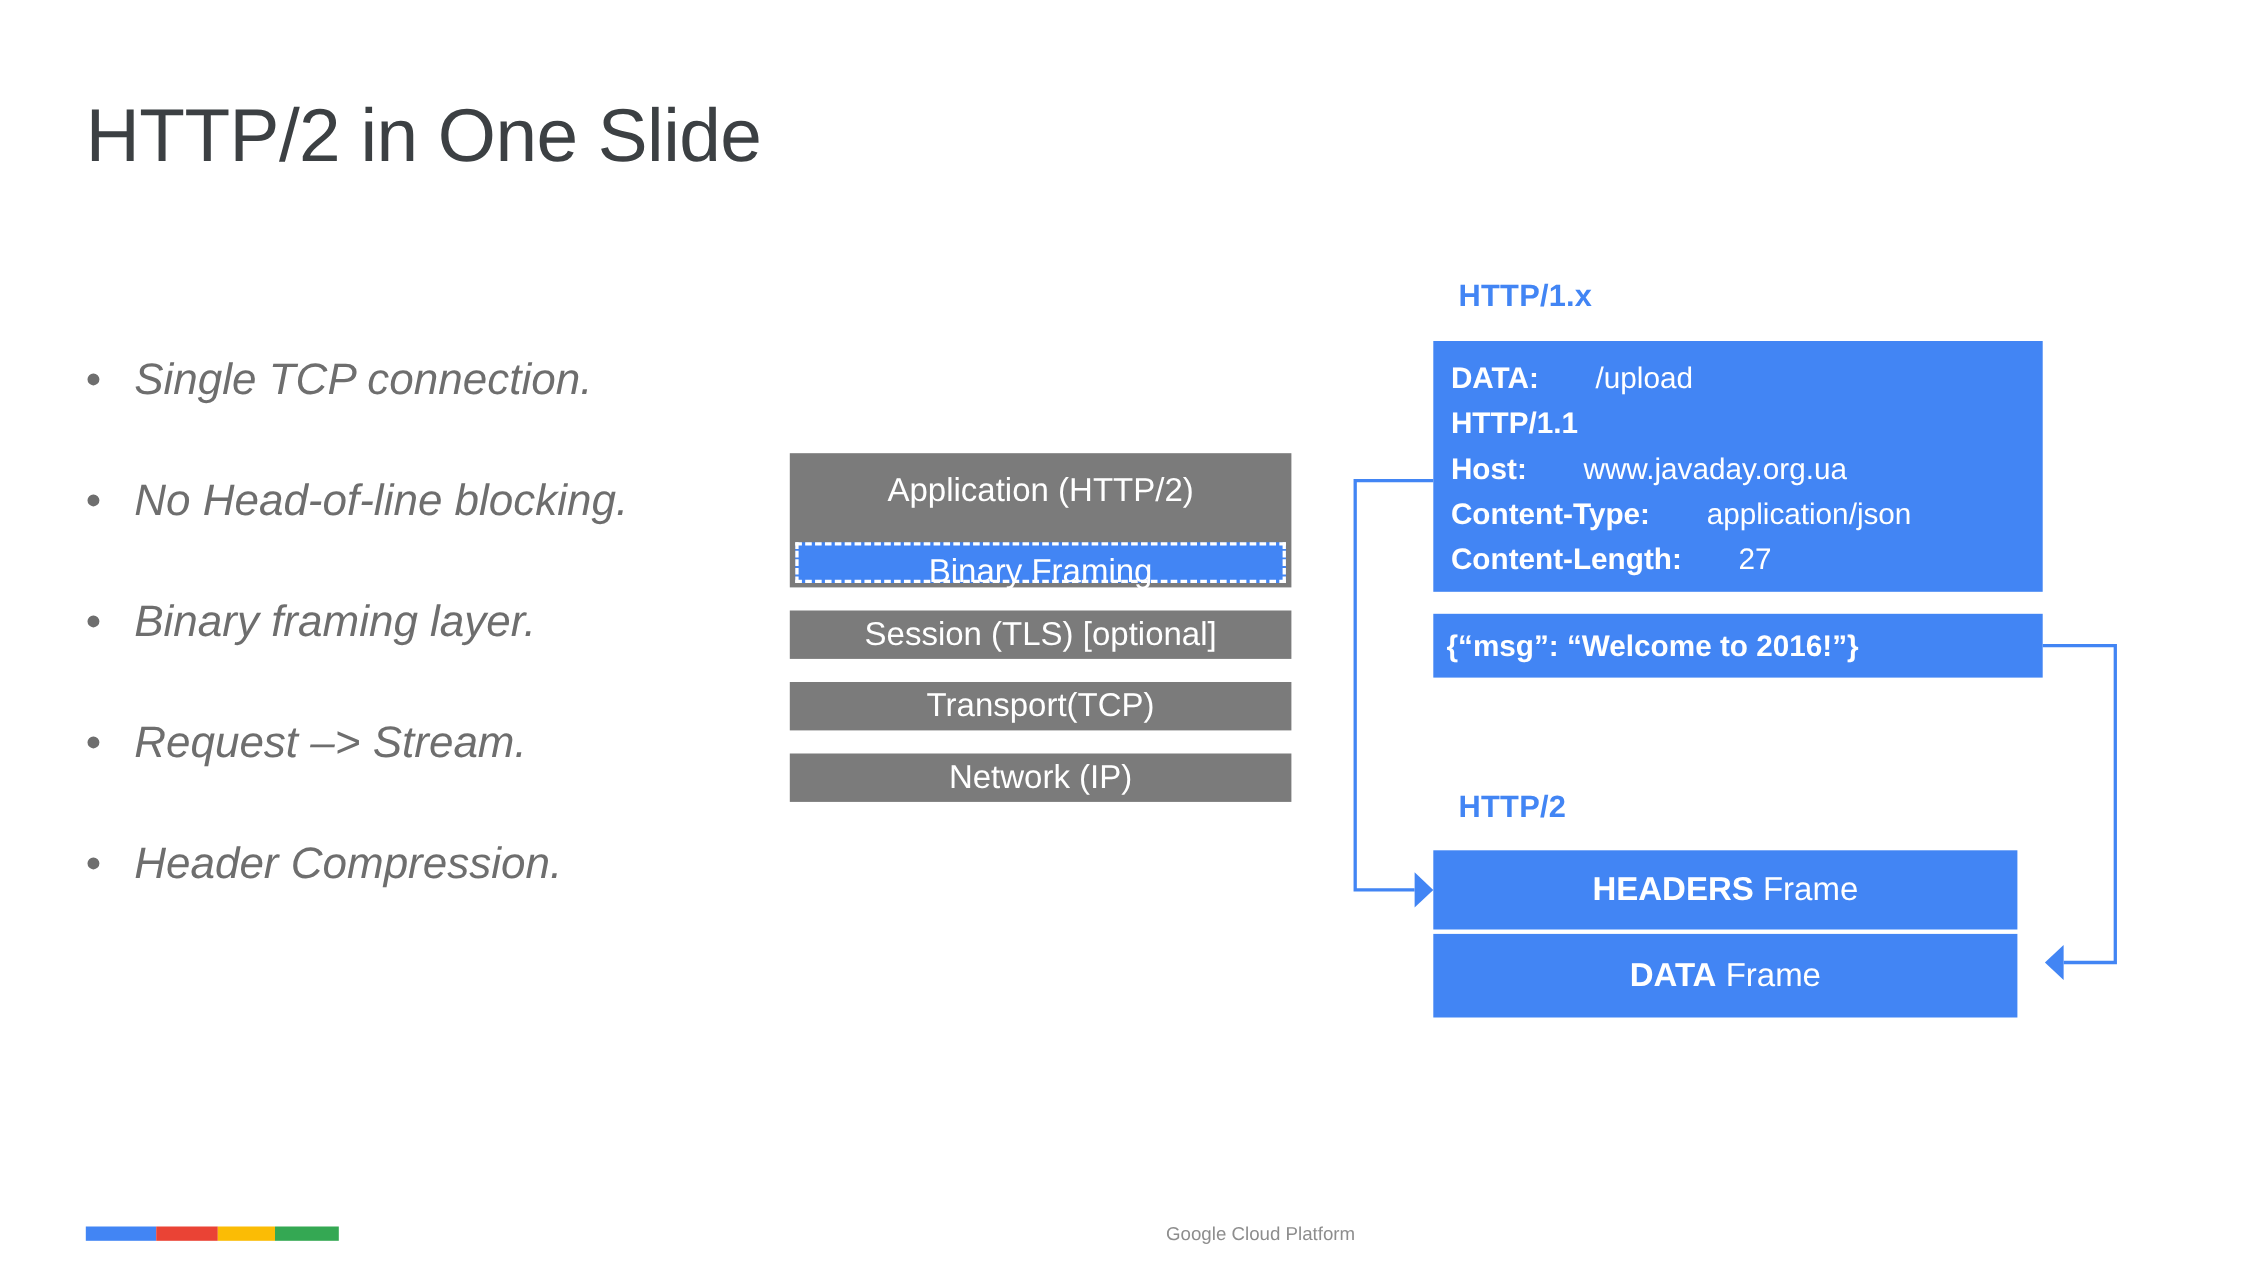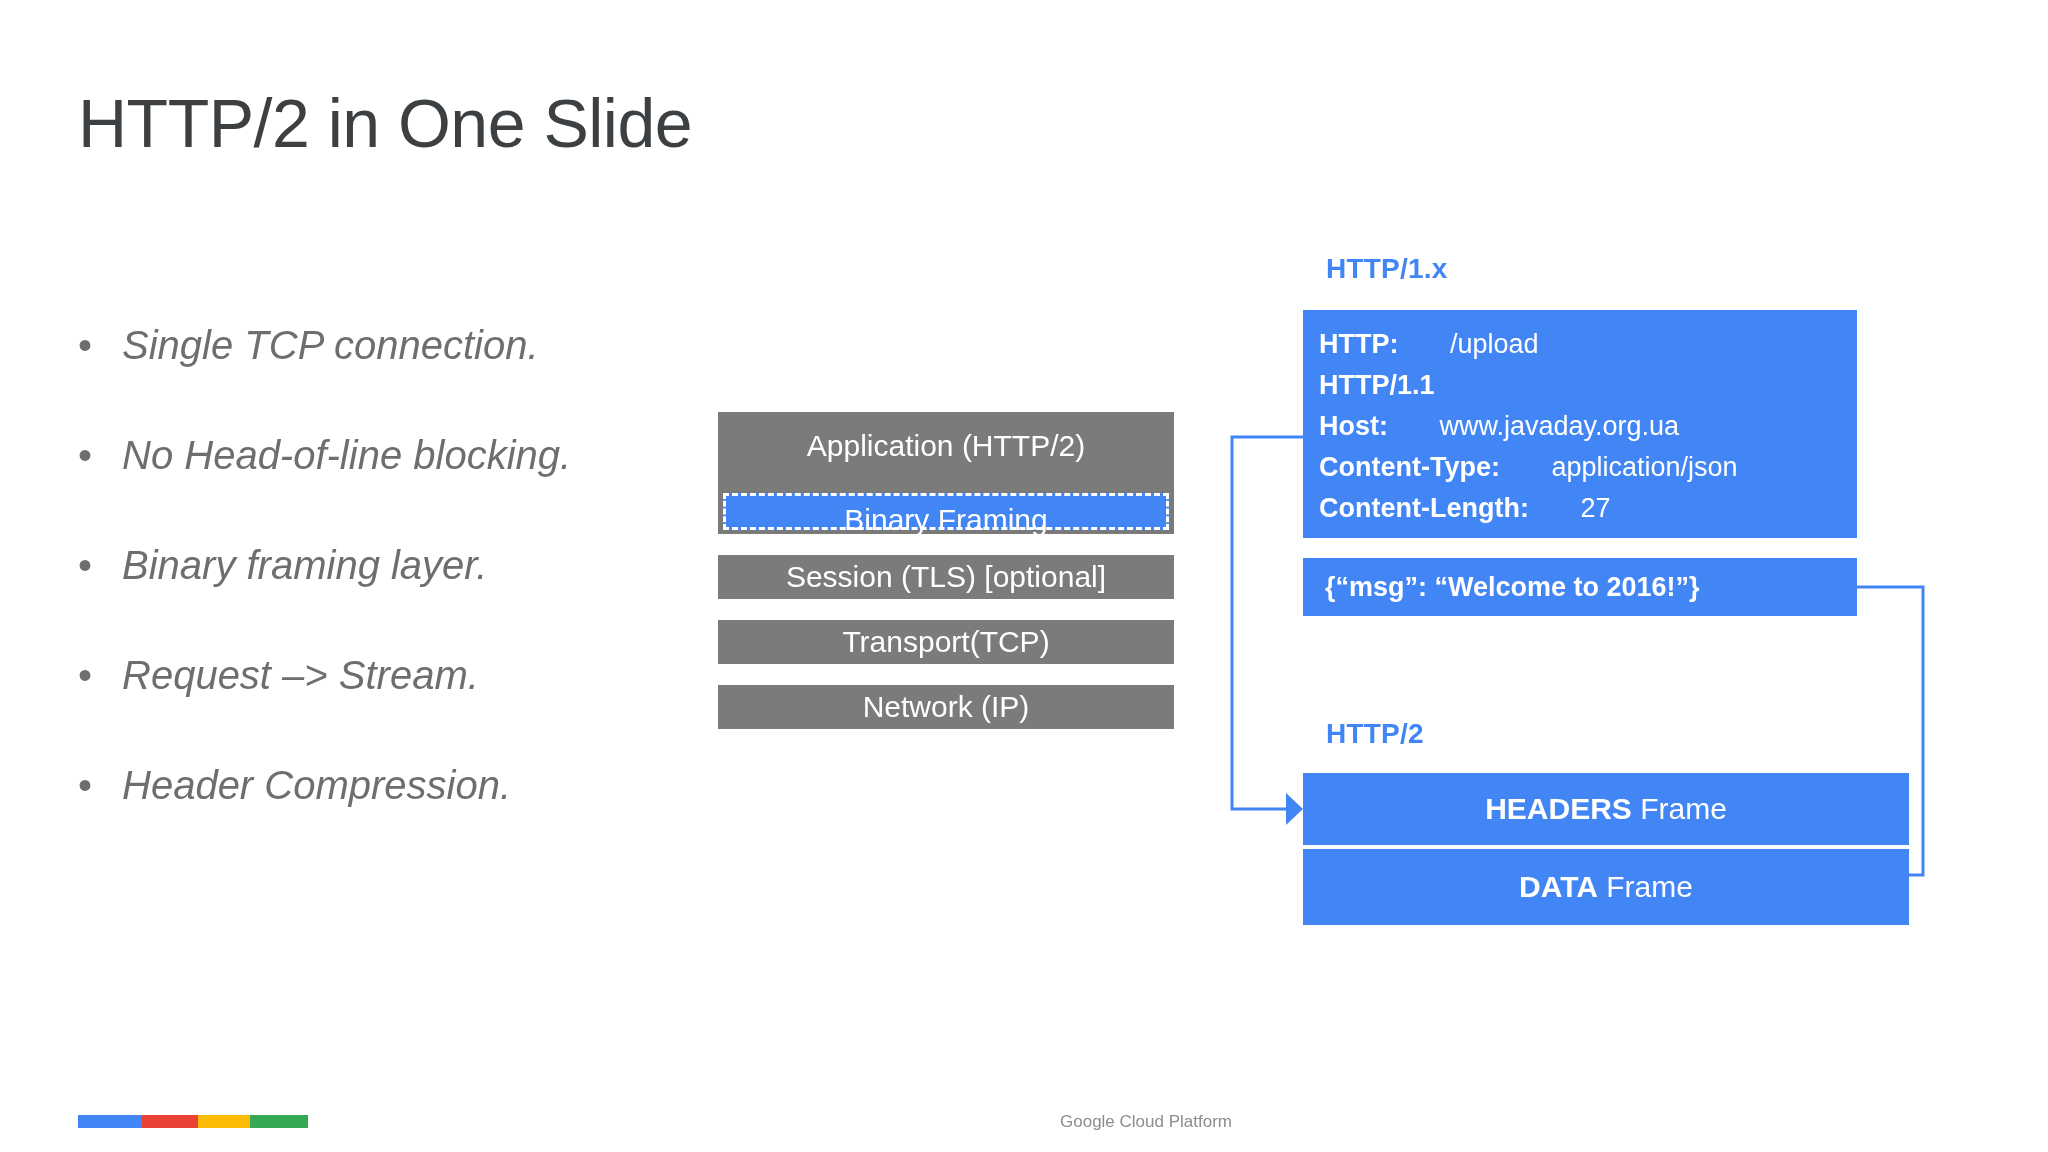--- a/index.html
+++ b/index.html
@@ -128,33 +128,33 @@
     line-height: 41px;
   }
   #http1-body-box {
     position: absolute;
     left: 1303px;
     top: 558px;
     width: 554px;
     height: 58px;
     background: #4285f4;
     box-sizing: border-box;
-    padding-left: 22px;
+    padding-left: 12px;
     line-height: 58px;
     color: #ffffff;
     font-size: 27px;
     font-weight: bold;
   }
   .hdr-key { font-weight: bold; }
   .hdr-val { font-weight: normal; margin-left: 44px; }
 
   .frame-box {
     position: absolute;
     left: 1303px;
-    width: 606px;
+    width: 531px;
     background: #4285f4;
     color: #ffffff;
     font-size: 30px;
     text-align: center;
     box-sizing: border-box;
   }
   #headers-frame-box { top: 773px; height: 72px; line-height: 72px; }
   #data-frame-box    { top: 849px; height: 76px; line-height: 76px; }
   .frame-strong { font-weight: bold; }
 
@@ -235,21 +235,21 @@
   <div class="stack-layer plain">Session (TLS) [optional]</div>
   <div class="stack-layer plain">Transport(TCP)</div>
   <div class="stack-layer plain">Network (IP)</div>
 
 </div>
 
 <div id="label-http1x" class="panel-label">HTTP/1.x</div>
 
 <div id="http1-headers-box">
   <div>
-    <span class="hdr-key">HTTP:</span><span class="hdr-val"> /upload</span>
+    <span class="hdr-key">DATA:</span><span class="hdr-val"> /upload</span>
   </div>
   <div>
     <span class="hdr-key">HTTP/1.1</span><span class="hdr-val"></span>
   </div>
   <div>
     <span class="hdr-key">Host:</span><span class="hdr-val"> www.javaday.org.ua</span>
   </div>
   <div>
     <span class="hdr-key">Content-Type:</span><span class="hdr-val"> application/json</span>
   </div>

